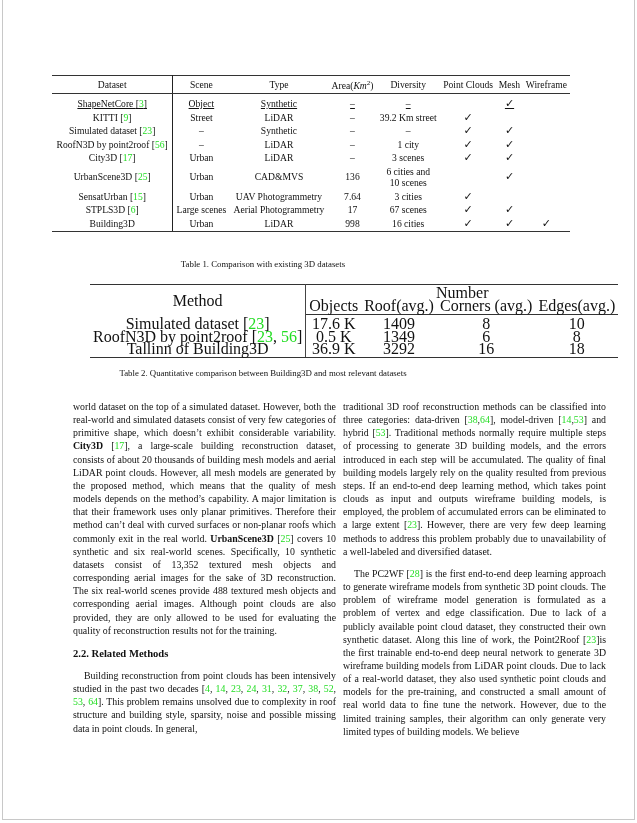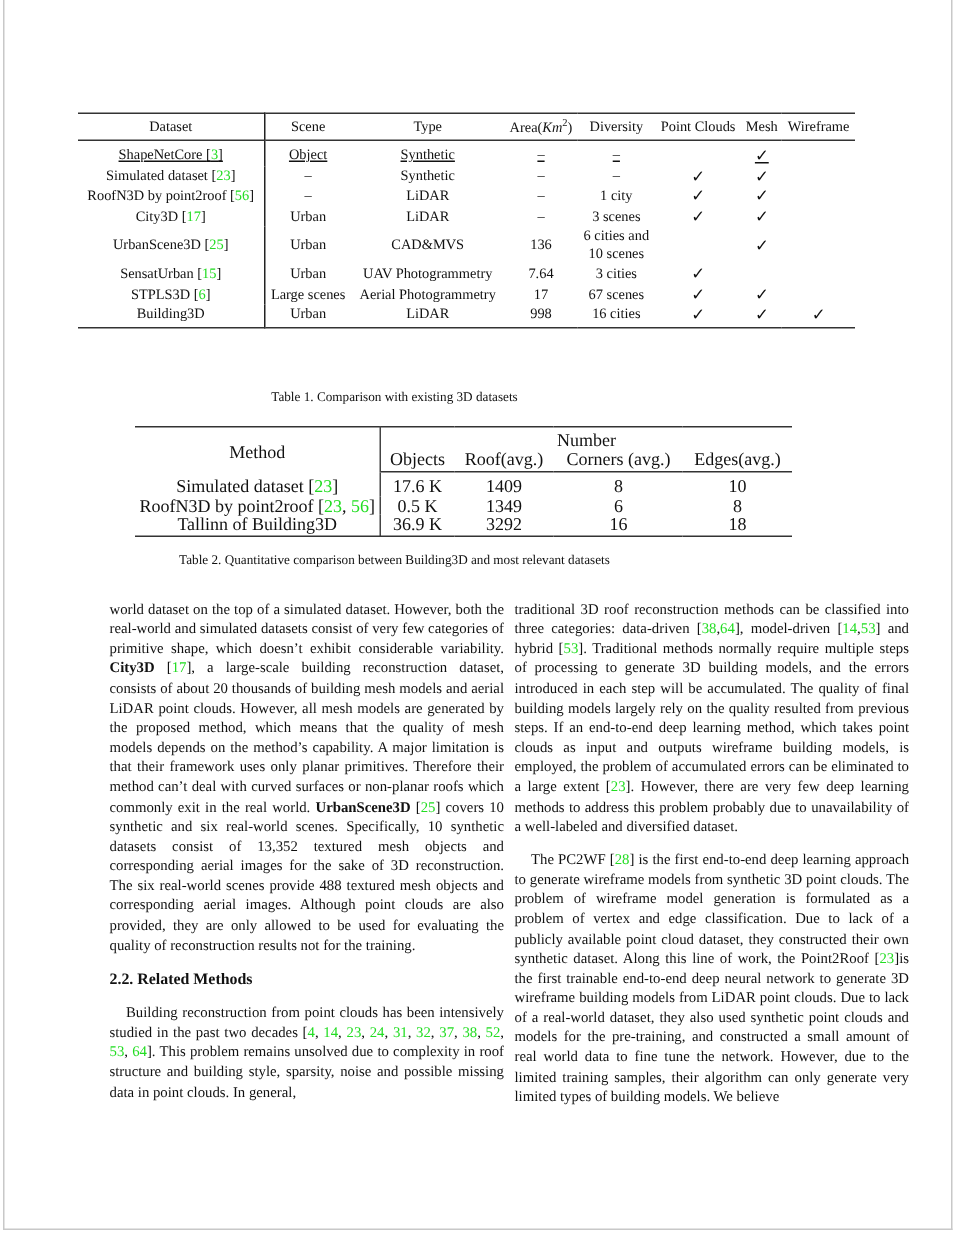--- a/index.html
+++ b/index.html
@@ -15,21 +15,21 @@
     .t1 th, .t1 td { padding: 0 2px; text-align: center; font-weight: normal; white-space: nowrap; }
     .t1 thead tr th { border-top: 1.3px solid #333; border-bottom: 1px solid #333; height: 17px; }
     .t1 tbody tr:first-child td { padding-top: 3px; text-decoration: underline; }
     .t1 tbody tr:last-child td { border-bottom: 1.3px solid #333; padding-bottom: 1px; }
     .t1 .vr { border-right: 1px solid #222; }
     .t1 .two { line-height: 11.5px; padding-top: 1px; padding-bottom: 1px; }
     .chk { font-family: "DejaVu Sans", sans-serif; font-size: 11px; }
     .cap { position: absolute; left: 0; width: 526px; text-align: center; font-size: 8.8px; }
     
     .t2 { position: absolute; left: 90px; top: 284px; width: 438px; border-collapse: collapse;
-          font-size: 12px; line-height: 12.5px; }
+          font-size: 16px; line-height: 12.5px; }
     .t2 th, .t2 td { padding: 0 3px; text-align: center; font-weight: normal; white-space: nowrap; }
     .t2 thead tr:first-child th { border-top: 1.3px solid #333; padding-top: 2px; }
     .t2 thead tr:last-child th { border-bottom: 1px solid #333; padding-bottom: 2px; }
     .t2 tbody tr:first-child td { padding-top: 3px; }
     .t2 tbody tr:last-child td { border-bottom: 1.3px solid #333; padding-bottom: 1px; }
     .t2 .vr { border-right: 1.3px solid #444; }
     
     .col { position: absolute; top: 400px; width: 263px; font-size: 9.85px; line-height: 13.15px;
            text-align: justify; hyphens: manual; margin-left: 24px; }
     .col p { margin: 0; }
@@ -65,20 +65,32 @@
         <td>Synthetic</td>
         <td>–</td>
         <td>
           <div>–</div>
         </td>
         <td class="chk"></td>
         <td class="chk">✓</td>
         <td class="chk"></td>
       </tr>
       <tr>
+        <td class="vr"><span>KITTI </span>[<a class="cite">9</a>]</td>
+        <td>Street</td>
+        <td>LiDAR</td>
+        <td>–</td>
+        <td>
+          <div>39.2 Km street</div>
+        </td>
+        <td class="chk">✓</td>
+        <td class="chk"></td>
+        <td class="chk"></td>
+      </tr>
+      <tr>
         <td class="vr"><span>Simulated dataset </span>[<a class="cite">23</a>]</td>
         <td>–</td>
         <td>Synthetic</td>
         <td>–</td>
         <td>
           <div>–</div>
         </td>
         <td class="chk">✓</td>
         <td class="chk">✓</td>
         <td class="chk"></td>

